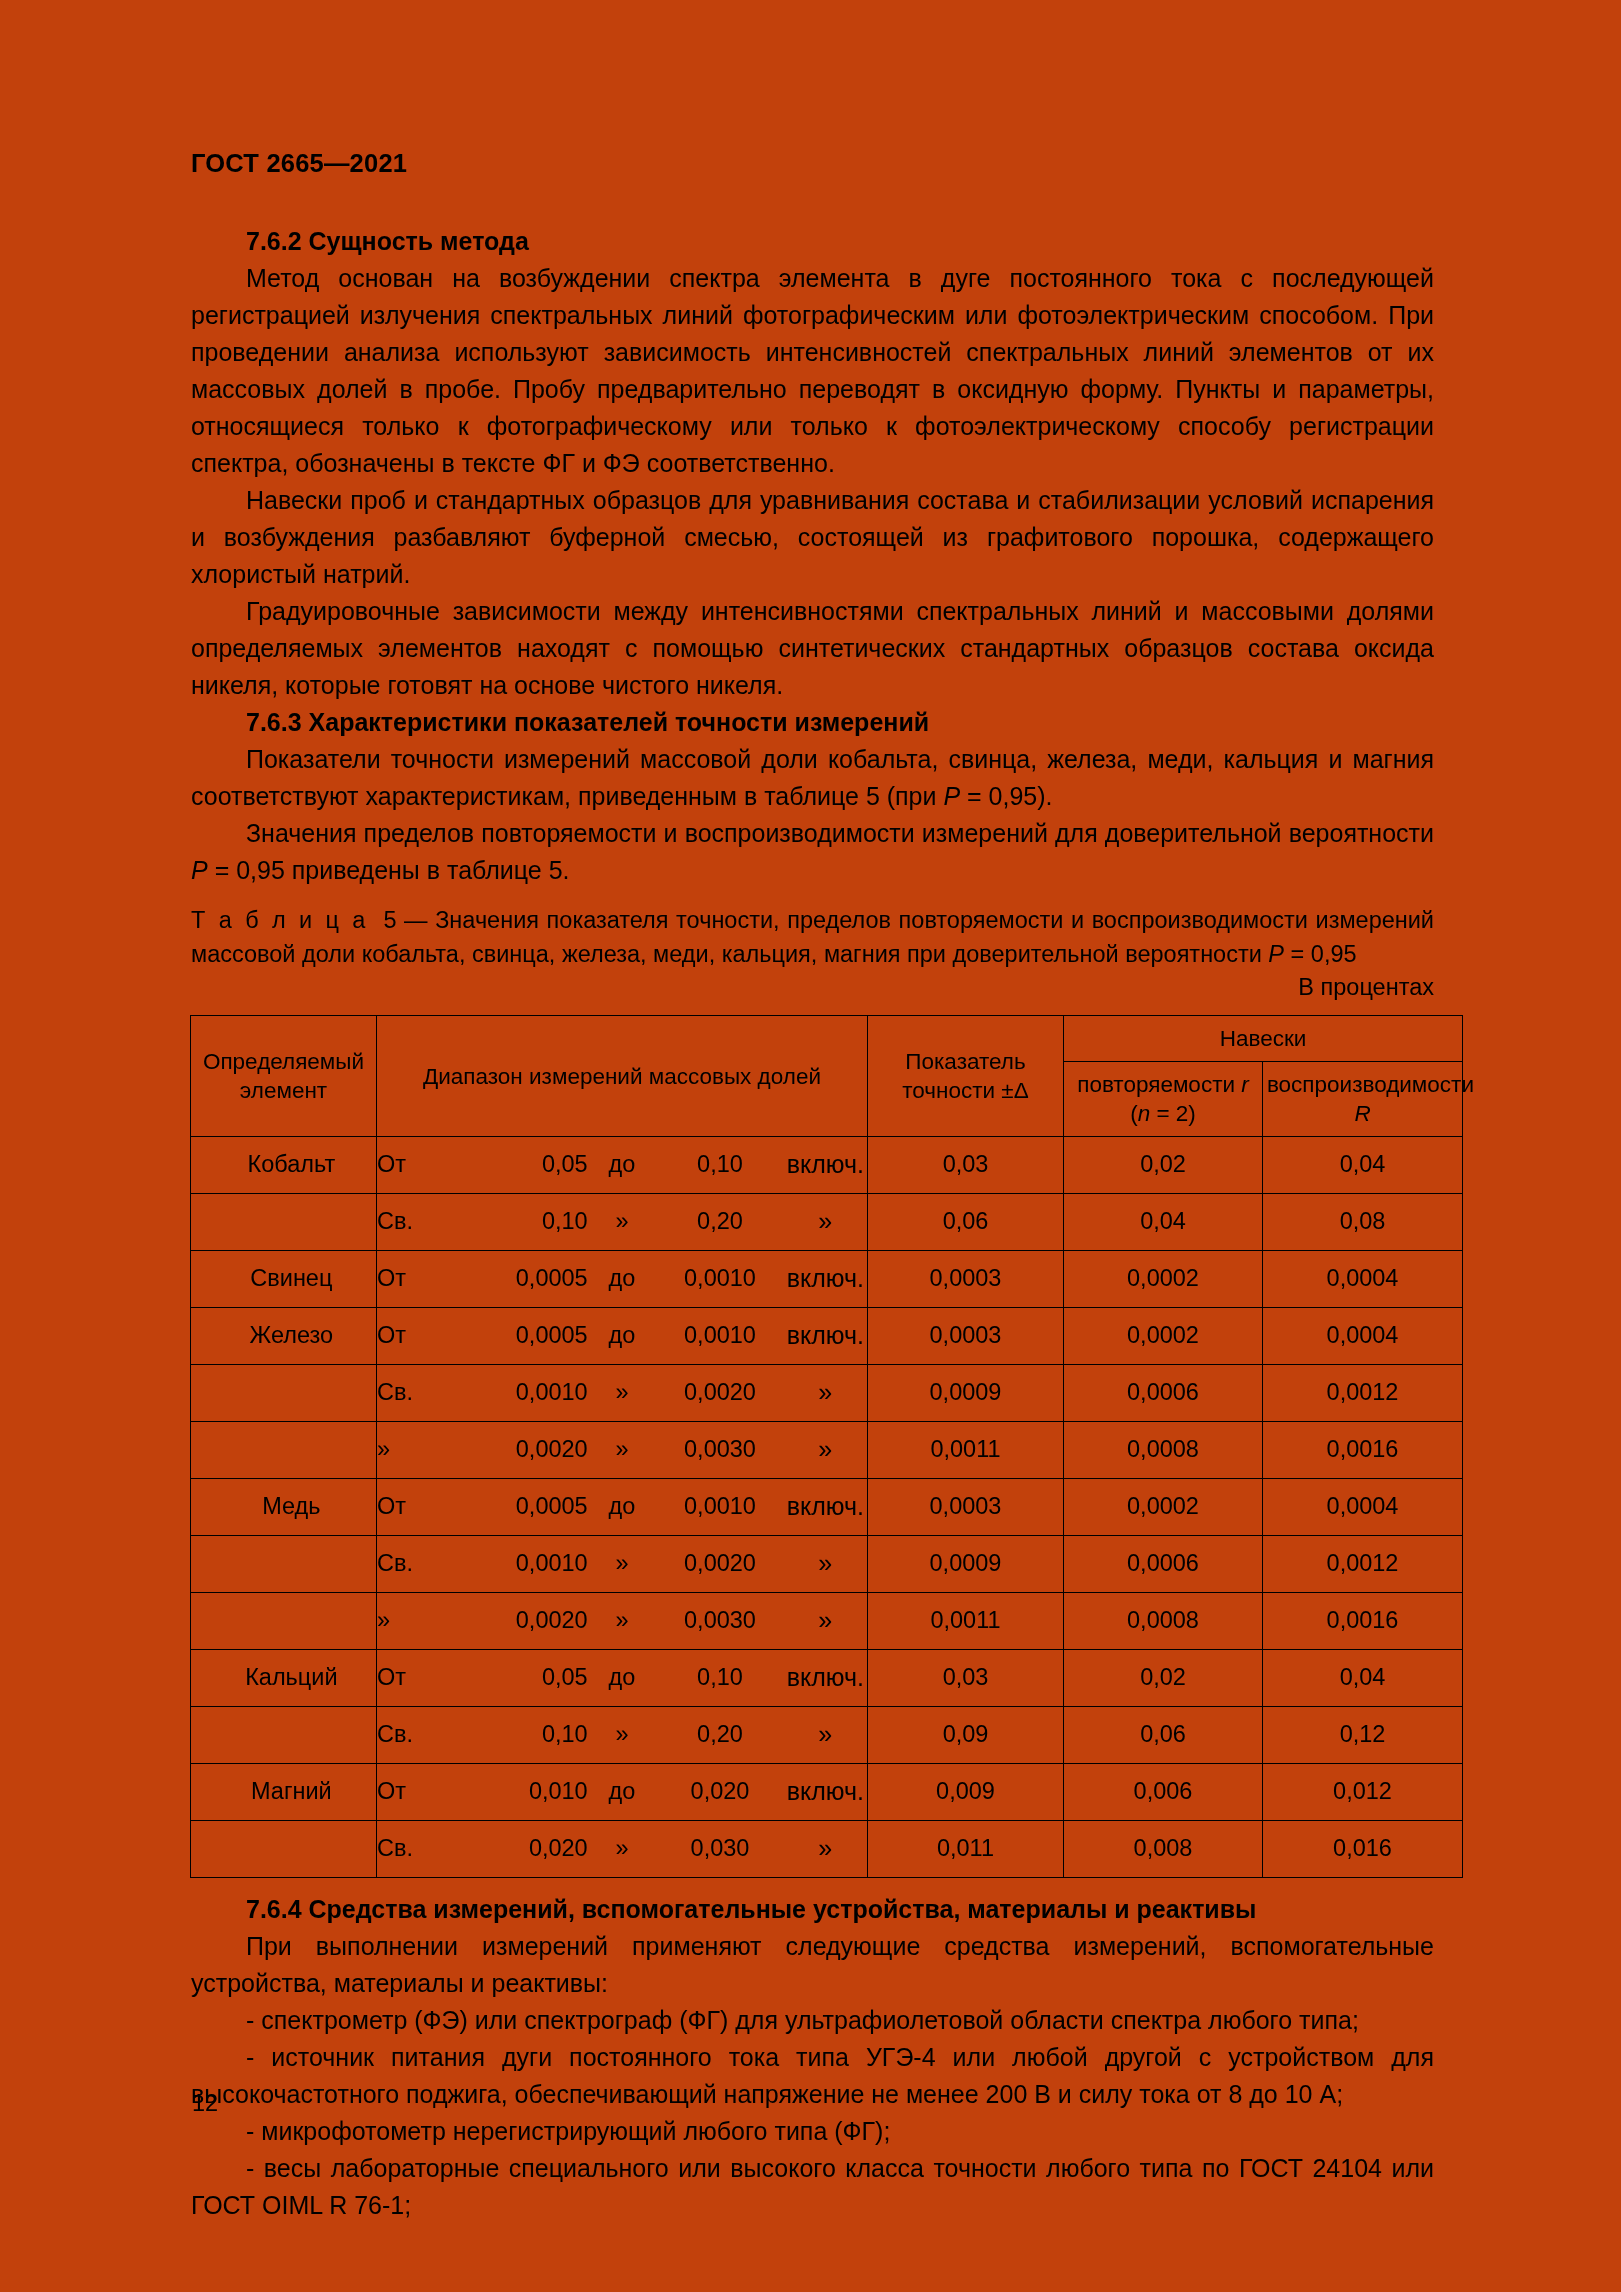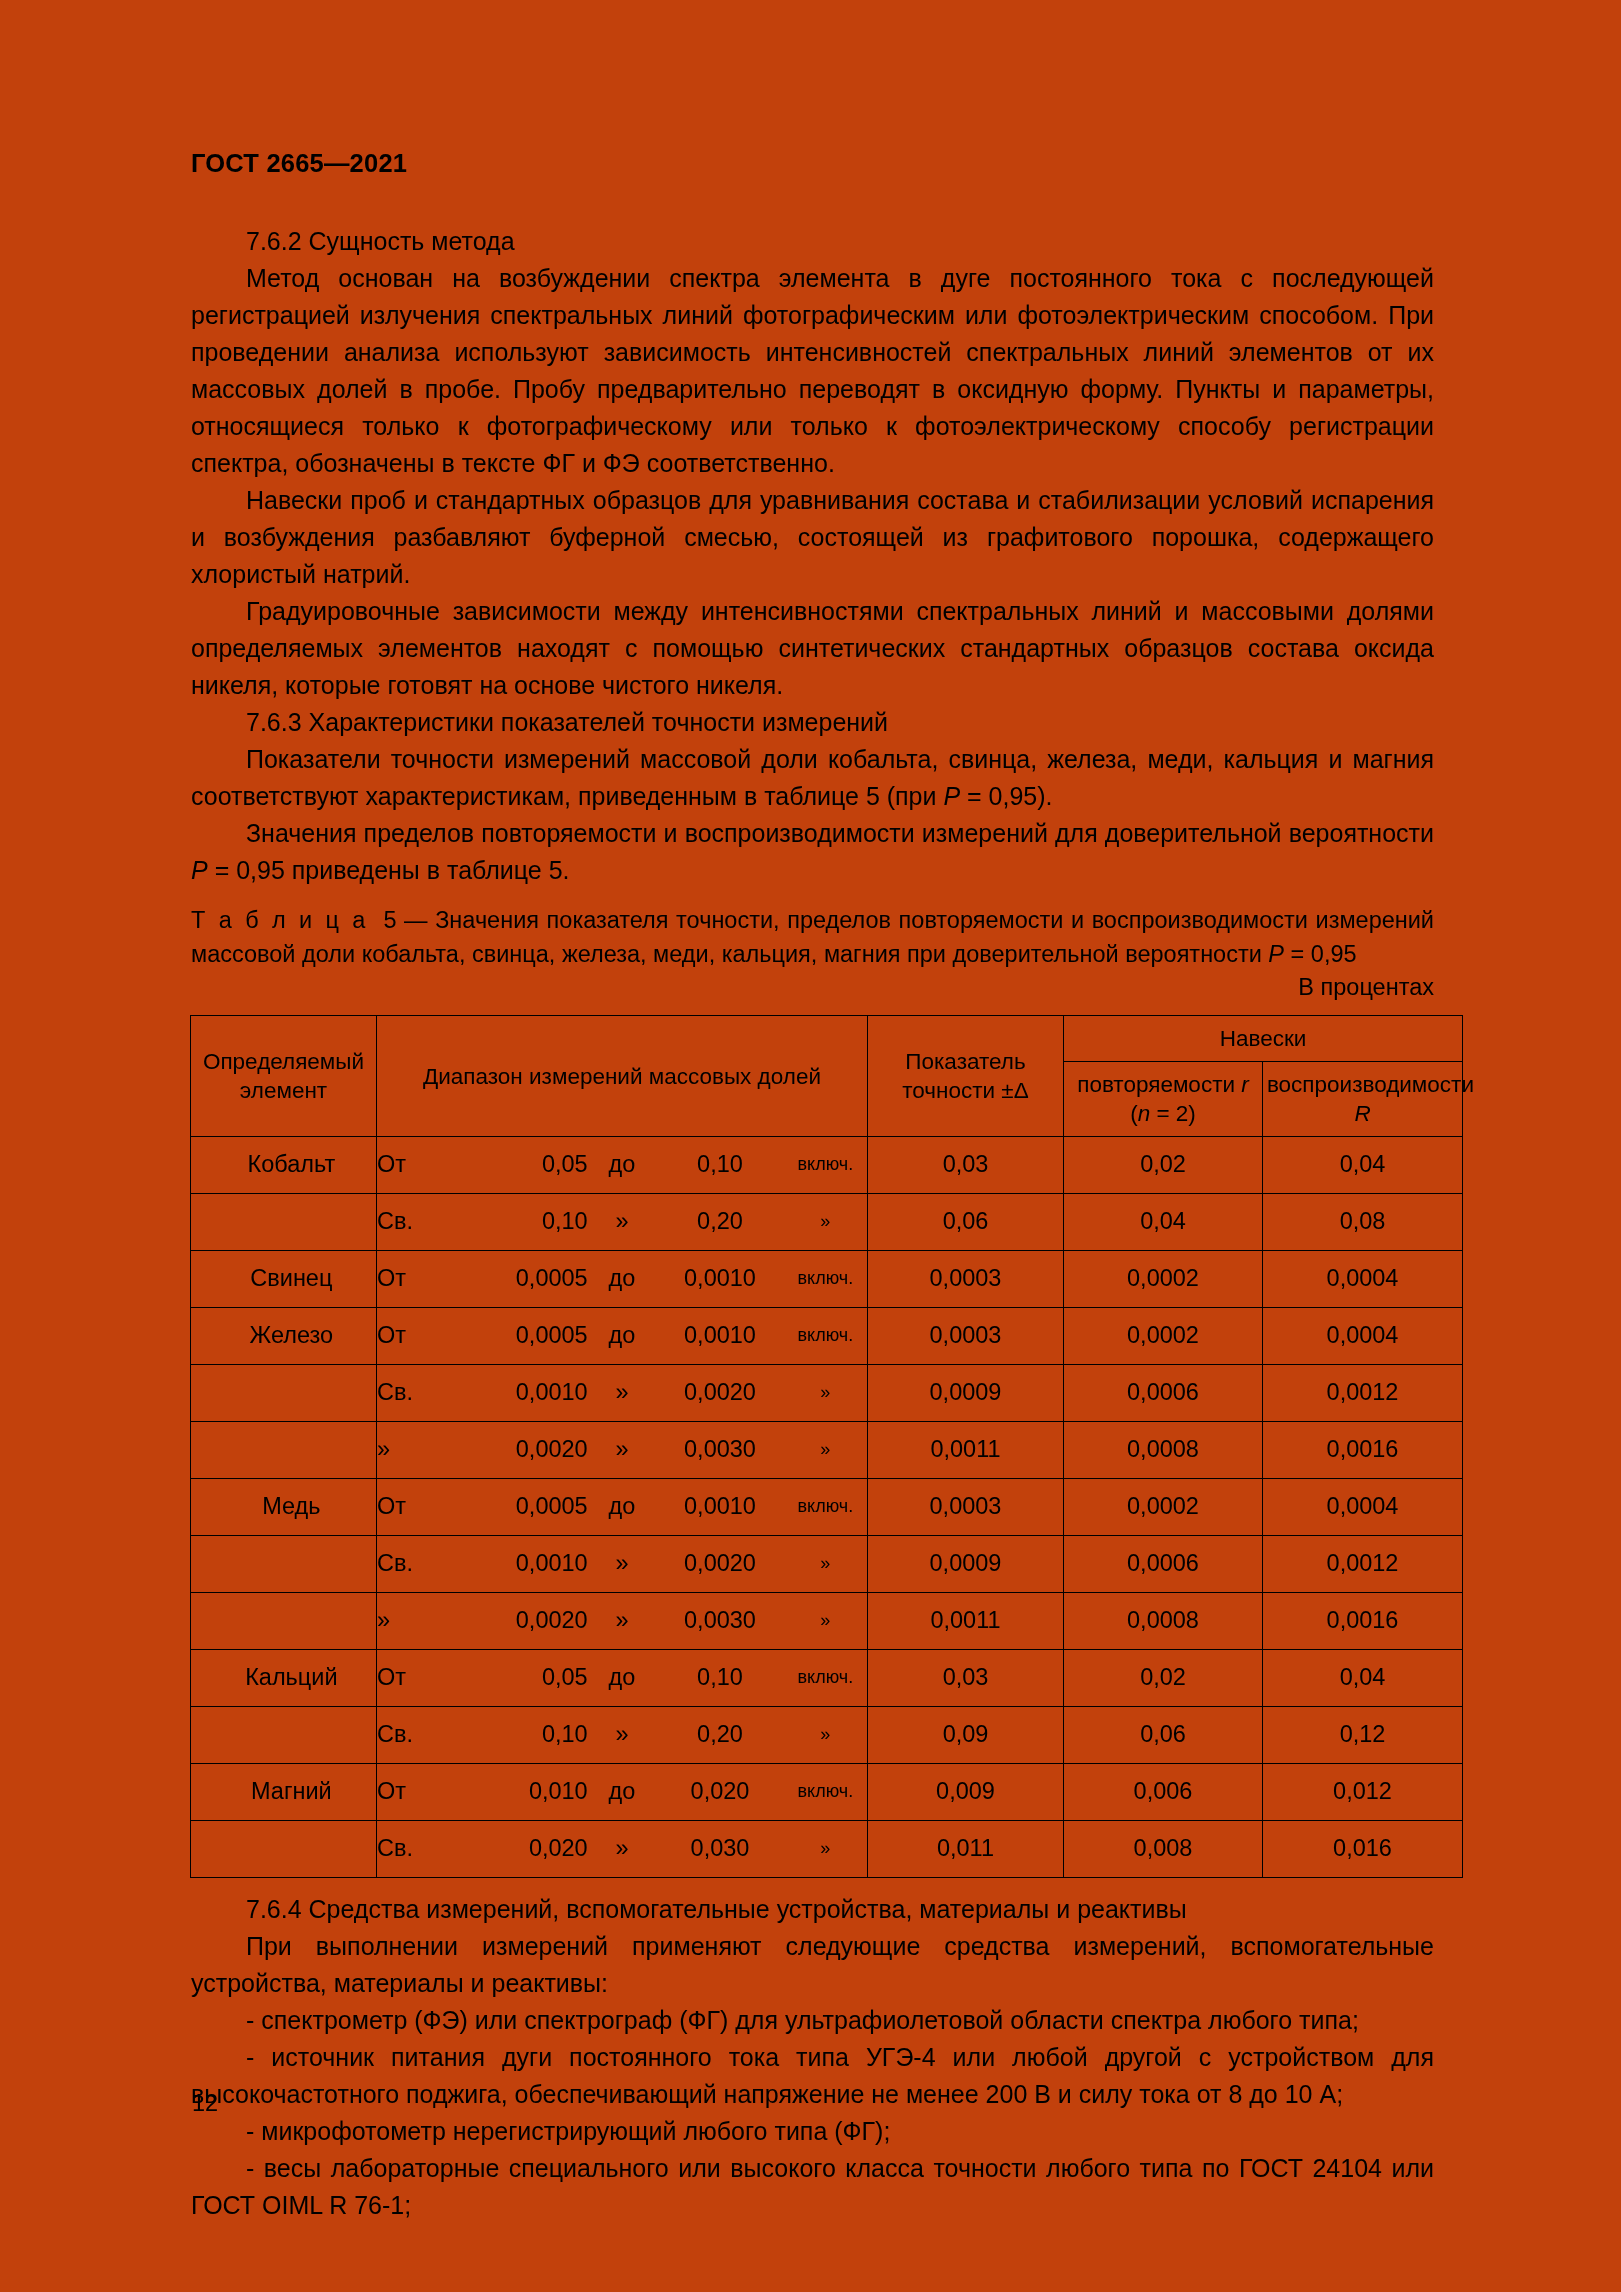--- a/index.html
+++ b/index.html
@@ -32,21 +32,21 @@
     white-space: nowrap;
   }
   .body-area {
     position: absolute;
     left: 191px;
     top: 223px;
     width: 1243px;
   }
   h3.sect {
     font-size: 25px;
-    font-weight: normal;
+    font-weight: bold;
     margin: 0;
     padding: 0;
     text-indent: 55px;
     line-height: 37px;
   }
   p.para {
     font-size: 25px;
     margin: 0;
     padding: 0;
     line-height: 37px;
@@ -120,21 +120,21 @@
   .rangecell {
     display: flex;
     align-items: center;
     width: 100%;
     box-sizing: border-box;
   }
   .r-from { width: 17%; text-align: left; }
   .r-v1   { width: 26%; text-align: right; }
   .r-to   { width: 14%; text-align: center; }
   .r-v2   { width: 26%; text-align: center; }
-  .r-incl { width: 17%; text-align: center; font-size: 18px;}
+  .r-incl { width: 17%; text-align: center; font-size: 25px;}
   .page-number {
     position: absolute;
     left: 192px;
     top: 2090px;
     font-size: 23.5px;
   }
   .ital { font-style: italic; }
   .table-wrap {
     margin-top: 11.8px;
     margin-left: -1px;

